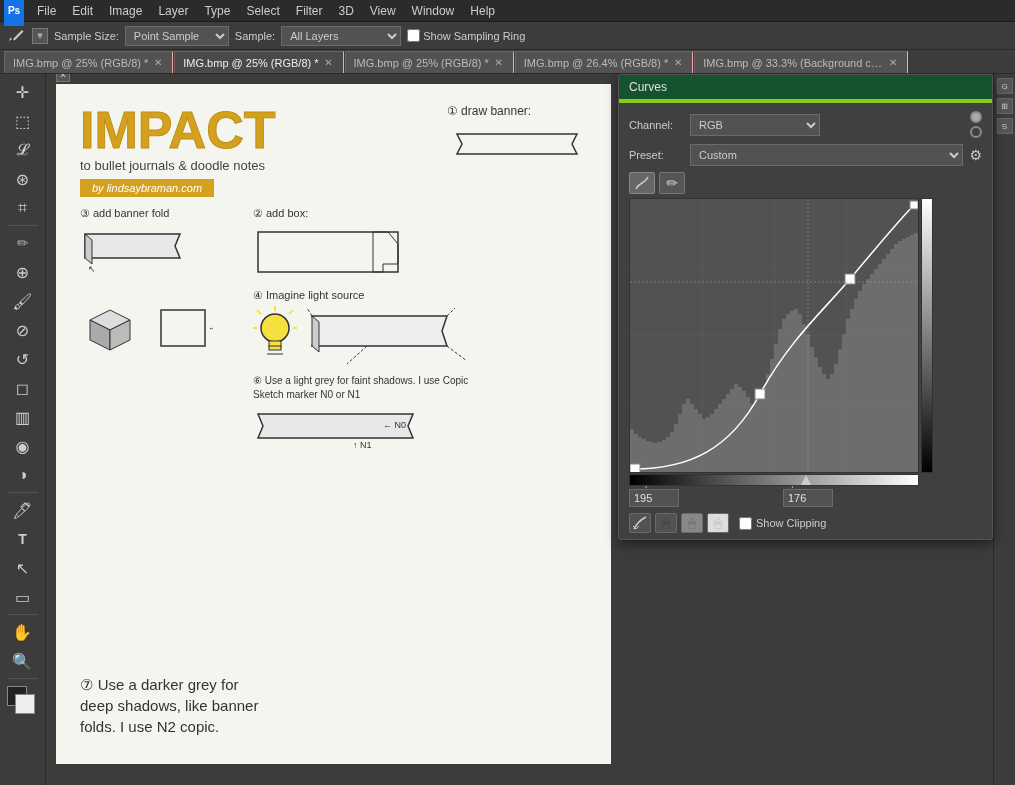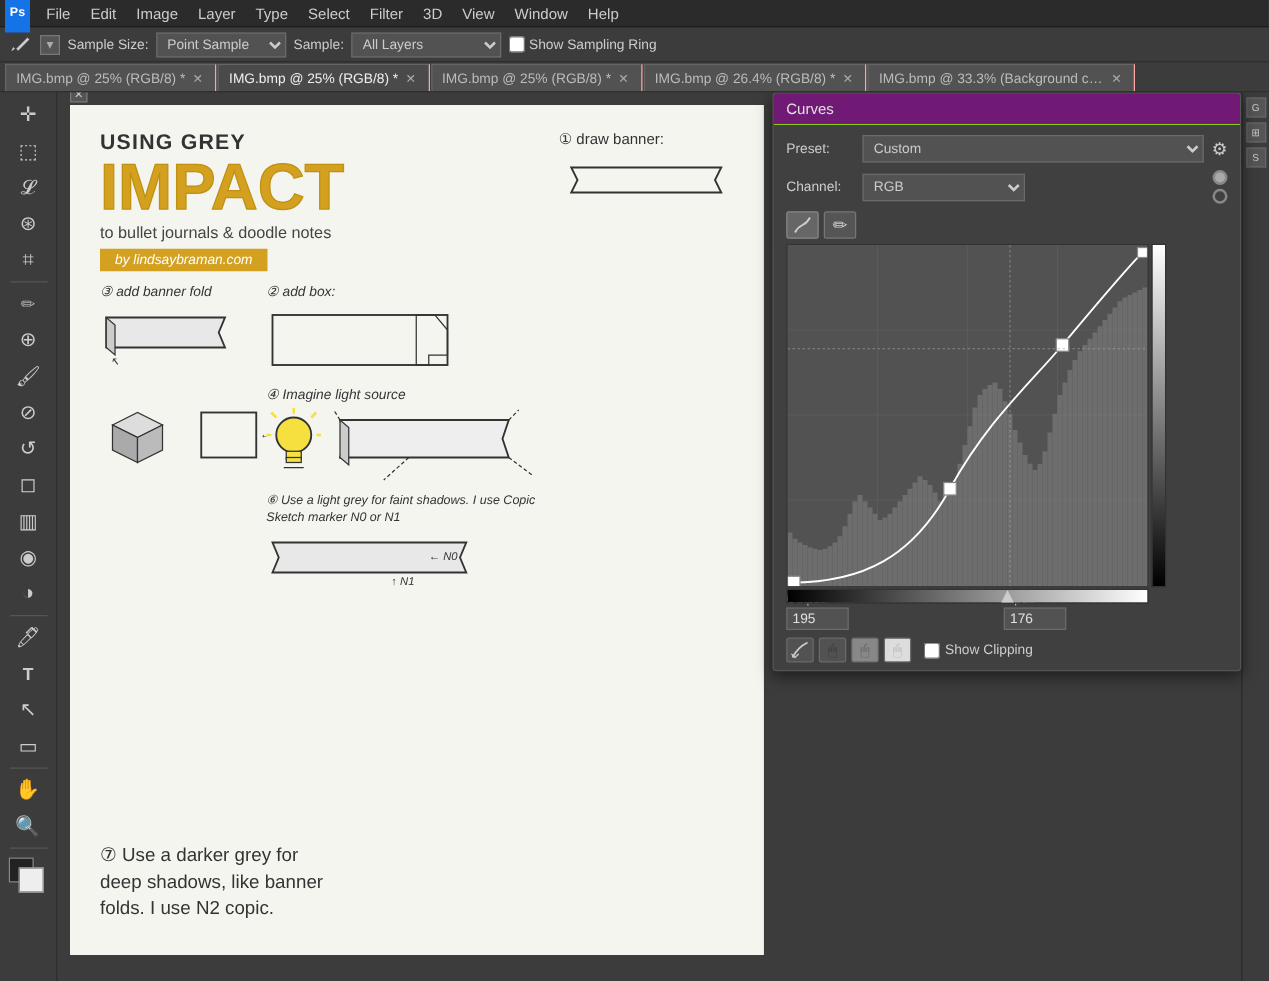--- a/index.html
+++ b/index.html
@@ -282,36 +282,35 @@
         <div style="width:14px;height:14px;background:#555;border:1px solid #777;display:flex;align-items:center;justify-content:center;cursor:pointer;font-size:9px;color:#ccc;">✕</div>
       </div>
 
       <div class="canvas-image">
 
         <div style="padding:20px 24px;width:100%;height:100%;font-family:Arial,sans-serif;background:#f5f5f0;position:relative;overflow:hidden;">
 
           <div style="display:flex;justify-content:space-between;">
 
             <div style="max-width:270px;">
-              <div style="font-size:17px;font-weight:bold;color:#333;letter-spacing:1px;font-family:Arial Black,sans-serif;">USING GREY</div>
               <div style="font-size:52px;font-weight:900;color:#d4a020;font-family:Arial Black,sans-serif;line-height:1;text-transform:uppercase;-webkit-text-stroke:1px #c09010;">IMPACT</div>
               <div style="font-size:13px;color:#444;margin-top:2px;">to bullet journals &amp; doodle notes</div>
               <div style="background:#d4a020;color:white;padding:3px 12px;font-size:11px;display:inline-block;margin-top:6px;font-style:italic;">by lindsaybraman.com</div>
             </div>
 
             <div style="text-align:left;margin-left:20px;">
               <div style="font-size:12px;color:#333;margin-bottom:8px;">① <span>draw banner:</span></div>
 
               <svg width="140" height="36" viewBox="0 0 140 36" style="display:block;">
                 <path d="M10,8 L130,8 L125,18 L130,28 L10,28 L15,18 Z" fill="none" stroke="#333" stroke-width="1.5"></path>
               </svg>
             </div>
           </div>
 
-          <div style="display:flex;margin-top:10px;font-style:italic;">
+          <div style="display:flex;gap:40px;margin-top:10px;">
             <div style="font-size:11px;color:#333;">
               
               <div style="margin-bottom:6px;font-size:11px;">③ <span>add banner fold</span></div>
               
               <svg width="130" height="55" viewBox="0 0 130 55" style="display:block;margin-bottom:4px;">
                 <path d="M5,8 L100,8 L95,20 L100,32 L5,32 Z" fill="#e8e8e8" stroke="#333" stroke-width="1.5"></path>
                 <path d="M5,32 L5,8 L12,14 L12,38 Z" fill="#ccc" stroke="#333" stroke-width="1"></path>
                 <text x="8" y="46" font-size="9" fill="#333" font-family="Arial">↖</text>
               </svg>
 
@@ -378,53 +377,53 @@
           <div style="position:absolute;bottom:27px;left:24px;font-size:15px;color:#333;max-width:180px;line-height:1.4;">
             ⑦ <span>Use a darker grey for deep shadows, like banner folds. I use N2 copic.</span>
           </div>
 
         </div>
       </div>
     </div>
 
     <div style="position:absolute;right:22px;top:0;width:375px;background:#404040;border:1px solid #555;border-radius:3px;box-shadow:0 4px 12px rgba(0,0,0,0.5);z-index:50;">
 
-      <div style="background:#701a75;padding:5px 10px;font-size:12px;color:#e0e0e0;border-bottom:1px solid #84cc16;border-radius:3px 3px 0 0;display:flex;align-items:flex-start;">
+      <div style="background:#14532d;padding:5px 10px;font-size:12px;color:#e0e0e0;border-bottom:4px solid #84cc16;border-radius:3px 3px 0 0;display:flex;align-items:flex-start;">
         <span>Curves</span>
       </div>
 
       <div style="padding:8px 10px 6px 10px;">
+
+        <div style="display:flex;align-items:center;gap:6px;margin-bottom:6px;">
+          <span style="color:#ccc;font-size:11px;width:55px;">Channel:</span>
+          <select style="background:#525252;border:1px solid #6a6a6a;color:#ccc;font-size:11px;padding:2px 4px;height:22px;width:130px;">
+            <option>RGB</option>
+            <option>Red</option>
+            <option>Green</option>
+            <option>Blue</option>
+          </select>
+
+          <div style="margin-left:auto;display:flex;flex-direction:column;gap:3px;">
+            <div style="display:flex;align-items:center;gap:4px;">
+              <div style="width:12px;height:12px;border-radius:50%;border:2px solid #888;background:#aaa;"></div>
+            </div>
+            <div style="display:flex;align-items:center;gap:4px;">
+              <div style="width:12px;height:12px;border-radius:50%;border:2px solid #888;background:transparent;"></div>
+            </div>
+          </div>
+        </div>
 
         <div style="display:flex;align-items:center;gap:6px;margin-bottom:6px;">
           <span style="color:#ccc;font-size:11px;width:55px;">Preset:</span>
           <select style="background:#525252;border:1px solid #6a6a6a;color:#ccc;font-size:11px;padding:2px 4px;height:22px;flex:1;">
             <option>Custom</option>
             <option>Default</option>
             <option>Linear Contrast</option>
           </select>
           <span style="color:#ccc;font-size:14px;cursor:pointer;">⚙</span>
-        </div>
-
-        <div style="display:flex;align-items:center;gap:6px;margin-bottom:6px;">
-          <span style="color:#ccc;font-size:11px;width:55px;">Channel:</span>
-          <select style="background:#525252;border:1px solid #6a6a6a;color:#ccc;font-size:11px;padding:2px 4px;height:22px;width:130px;">
-            <option>RGB</option>
-            <option>Red</option>
-            <option>Green</option>
-            <option>Blue</option>
-          </select>
-
-          <div style="margin-left:auto;display:flex;flex-direction:column;gap:3px;">
-            <div style="display:flex;align-items:center;gap:4px;">
-              <div style="width:12px;height:12px;border-radius:50%;border:2px solid #888;background:#aaa;"></div>
-            </div>
-            <div style="display:flex;align-items:center;gap:4px;">
-              <div style="width:12px;height:12px;border-radius:50%;border:2px solid #888;background:transparent;"></div>
-            </div>
-          </div>
         </div>
 
         <div style="display:flex;align-items:center;gap:4px;margin-bottom:4px;">
           <button style="width:26px;height:22px;background:#666;border:1px solid #888;display:flex;align-items:center;justify-content:center;cursor:pointer;color:#ccc;font-size:12px;border-radius:2px;">
             <svg width="16" height="16" viewBox="0 0 16 16">
                 <path d="M2,14 Q4,10 8,8 Q12,6 14,2" fill="none" stroke="#ccc" stroke-width="1.5"></path>
               </svg>
           </button>
           <button style="width:26px;height:22px;background:#555;border:1px solid #777;display:flex;align-items:center;justify-content:center;cursor:pointer;color:#ccc;font-size:14px;border-radius:2px;">✏</button>
         </div>
@@ -544,21 +543,21 @@
             <div style="width:290px;height:12px;background:linear-gradient(to right, #000, #fff);border:1px solid #333;margin-top:1px;position:relative;">
 
               <div style="position:absolute;top:0;left:176px;width:0;height:0;border-left:5px solid transparent;border-right:5px solid transparent;border-bottom:10px solid #ccc;transform:translateX(-5px);"></div>
             </div>
           </div>
 
           <div style="width:12px;height:275px;background:linear-gradient(to bottom, #fff, #000);border:1px solid #333;margin-left:2px;position:relative;">
           </div>
         </div>
 
-        <div style="display:flex;align-items:center;gap:24px;margin-top:4px;">
+        <div style="display:flex;align-items:center;gap:4px;margin-top:4px;">
           <div style="display:flex;flex-direction:column;gap:1px;">
             <span style="font-size:10px;color:#bbb;">Output:</span>
             <input type="text" style="background: rgb(82, 82, 82); border: 1px solid rgb(106, 106, 106); color: rgb(224, 224, 224); font-size: 11px; padding: 1px 4px; width: 50px; height: 18px;" value="195">
           </div>
           <div style="display:flex;flex-direction:column;gap:1px;margin-left:100px;">
             <span style="font-size:10px;color:#bbb;">Input:</span>
             <input type="text" style="background: rgb(82, 82, 82); border: 1px solid rgb(106, 106, 106); color: rgb(224, 224, 224); font-size: 11px; padding: 1px 4px; width: 50px; height: 18px;" value="176">
           </div>
         </div>
 

